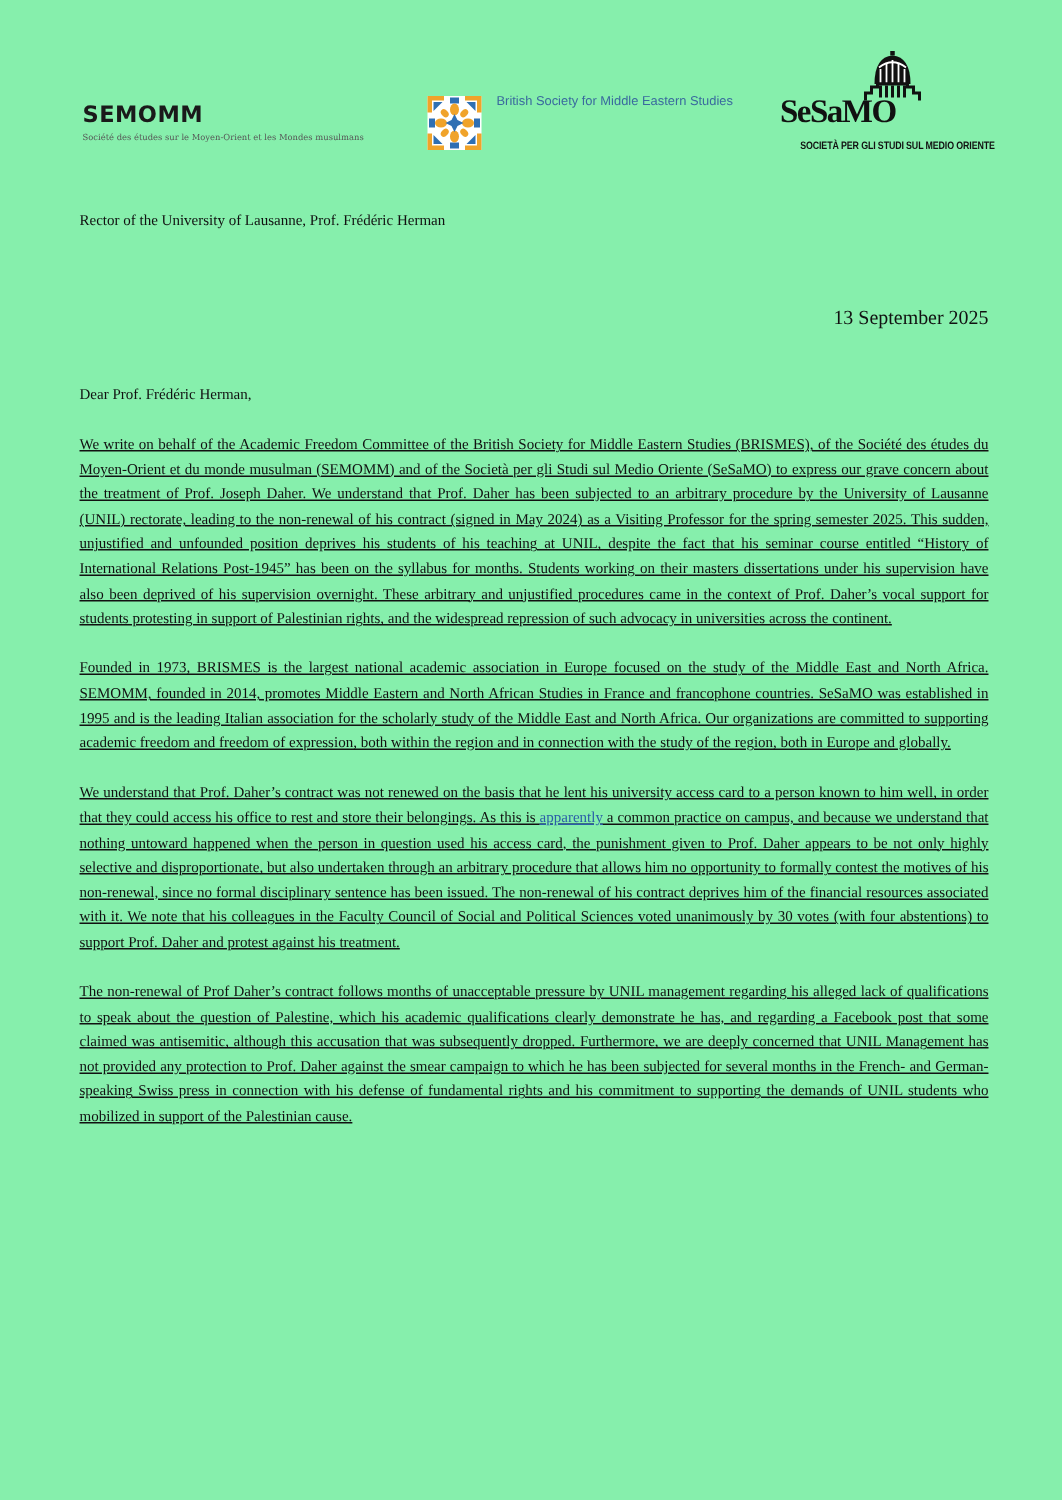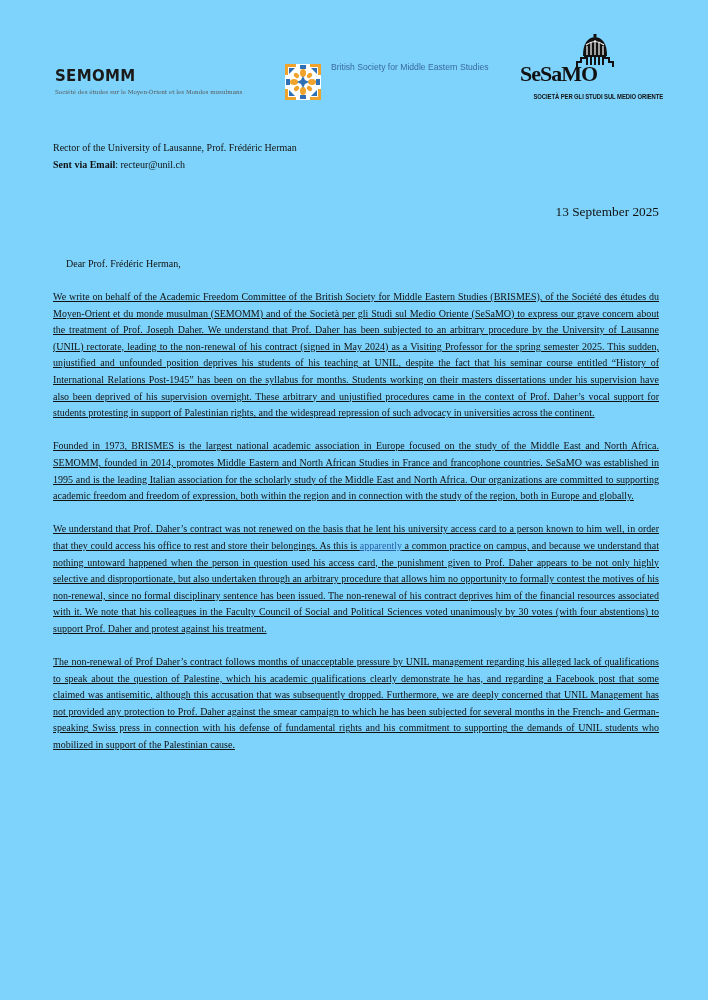--- a/index.html
+++ b/index.html
@@ -1,17 +1,17 @@
 <!DOCTYPE html>
 <html><head>
   <meta charset="utf-8">
   <style>
     html, body { margin: 0; padding: 0; background: #ffffff; }
     body { width: 708px; height: 1000px; position: relative; overflow: hidden; color: #111; }
-    .page { position: absolute; left: 0; top: 0; width: 708px; height: 1000px; background: #7dd3fc; }
+    .page { position: absolute; left: 0; top: 0; width: 708px; height: 1000px; background: #86efac; }
 
     
     .logo-semomm { position: absolute; left: 55px; top: 68px; }
     .semomm-title { font-family: "DejaVu Sans", sans-serif; font-weight: bold; font-size: 15px; letter-spacing: 0.3px; color: #1a1a1a; line-height: 16px; }
     .semomm-sub { font-family: "DejaVu Serif", serif; font-size: 5.6px; color: #555; margin-top: 5px; white-space: nowrap; }
 
     .logo-brismes { position: absolute; left: 284px; top: 62px; display: flex; align-items: flex-start; }
     .brismes-mark { width: 38px; height: 38px; margin-top: 1px; }
     .brismes-text { margin-left: 9px; }
     .brismes-title { font-family: "Liberation Serif", serif; font-size: 31px; color: #2f6fb3; letter-spacing: 1.5px; line-height: 30px; }
@@ -19,21 +19,21 @@
 
     .logo-sesamo { position: absolute; left: 520px; top: 34px; width: 150px; }
     .sesamo-mark { width: 44px; height: 34px; display: block; margin: 0 auto; }
     .sesamo-title { font-family: "Liberation Serif", serif; font-weight: bold; font-size: 22px; letter-spacing: -1px; color: #111; line-height: 18px; margin-top: -3px; }
     .sesamo-sub { font-family: "Liberation Sans", sans-serif; font-weight: bold; font-size: 7.2px; color: #111; margin-top: 9px; letter-spacing: -0.1px; white-space: nowrap; transform: scaleX(0.82); transform-origin: center; }
 
     
     .letter { position: absolute; left: 53px; width: 606px; font-family: "Liberation Serif", serif; font-size: 10px; line-height: 16.6px; color: #111; }
     .recipient { top: 140px; }
     .date { position: absolute; top: 204px; right: 49px; font-family: "Liberation Serif", serif; font-size: 13.3px; color: #111; }
-    .salutation { top: 256px; margin-left: 13px; }
+    .salutation { top: 256px; }
     .body { top: 289px; }
     .body p { margin: 0 0 16.6px 0; text-align: justify; text-decoration: underline; }
     b { font-weight: bold; }
     a.inline-link { color: #2b5ea8; text-decoration: underline; }
   </style>
 </head>
 <body>
 
 <div class="page">
 
@@ -92,21 +92,20 @@
         <rect x="25" y="23" width="2" height="8"></rect>
         <rect x="29" y="23" width="2" height="8"></rect>
       </g>
     </svg>
     <div class="sesamo-title">SeSaMO</div>
     <div class="sesamo-sub">SOCIETÀ PER GLI STUDI SUL MEDIO ORIENTE</div>
   </div>
 
   <div class="letter recipient">
     <div>Rector of the University of Lausanne, Prof. Frédéric Herman</div>
-    <div><b>Sent via Email</b><span>: recteur@unil.ch</span></div>
   </div>
 
   <div class="date">13 September 2025</div>
 
   <div class="letter salutation">Dear Prof. Frédéric Herman,</div>
 
   <div class="letter body">
     <p>We write on behalf of the Academic Freedom Committee of the British Society for Middle Eastern Studies (BRISMES), of the Société des études du Moyen-Orient et du monde musulman (SEMOMM) and of the Società per gli Studi sul Medio Oriente (SeSaMO) to express our grave concern about the treatment of Prof. Joseph Daher. We understand that Prof. Daher has been subjected to an arbitrary procedure by the University of Lausanne (UNIL) rectorate, leading to the non-renewal of his contract (signed in May 2024) as a Visiting Professor for the spring semester 2025. This sudden, unjustified and unfounded position deprives his students of his teaching at UNIL, despite the fact that his seminar course entitled “History of International Relations Post-1945” has been on the syllabus for months. Students working on their masters dissertations under his supervision have also been deprived of his supervision overnight. These arbitrary and unjustified procedures came in the context of Prof. Daher’s vocal support for students protesting in support of Palestinian rights, and the widespread repression of such advocacy in universities across the continent.</p>
     <p>Founded in 1973, BRISMES is the largest national academic association in Europe focused on the study of the Middle East and North Africa. SEMOMM, founded in 2014, promotes Middle Eastern and North African Studies in France and francophone countries. SeSaMO was established in 1995 and is the leading Italian association for the scholarly study of the Middle East and North Africa. Our organizations are committed to supporting academic freedom and freedom of expression, both within the region and in connection with the study of the region, both in Europe and globally.</p>
     <p><span>We understand that Prof. Daher’s contract was not renewed on the basis that he lent his university access card to a person known to him well, in order that they could access his office to rest and store their belongings. As this is </span><a class="inline-link">apparently</a><span> a common practice on campus, and because we understand that nothing untoward happened when the person in question used his access card, the punishment given to Prof. Daher appears to be not only highly selective and disproportionate, but also undertaken through an arbitrary procedure that allows him no opportunity to formally contest the motives of his non-renewal, since no formal disciplinary sentence has been issued. The non-renewal of his contract deprives him of the financial resources associated with it. We note that his colleagues in the Faculty Council of Social and Political Sciences voted unanimously by 30 votes (with four abstentions) to support Prof. Daher and protest against his treatment.</span></p>

